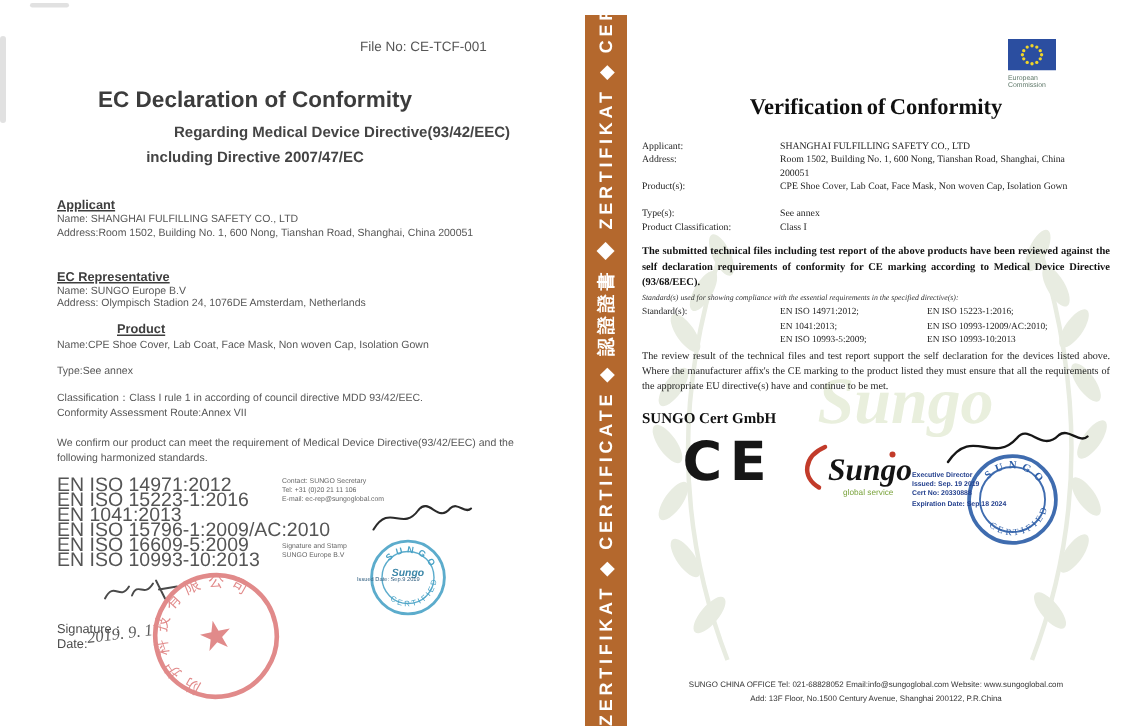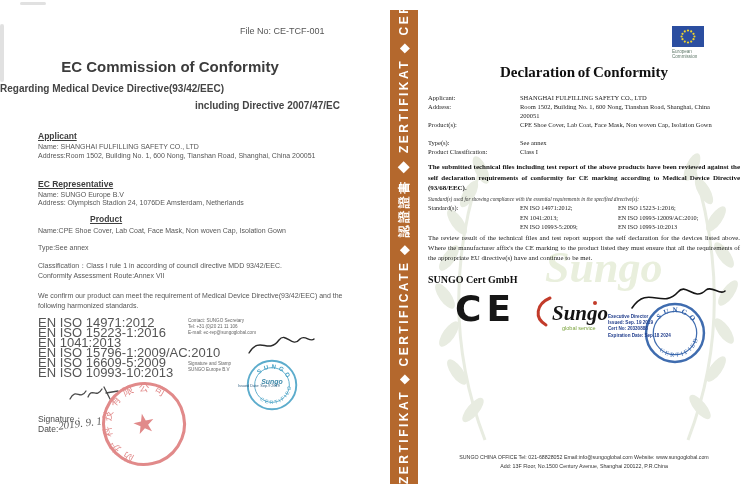--- a/index.html
+++ b/index.html
@@ -4,22 +4,22 @@
 <style>
   html,body{margin:0;padding:0;background:#ffffff;}
   .canvas{position:relative;width:750px;height:484px;background:#fff;overflow:hidden;
           font-family:"Liberation Sans",sans-serif;color:#4a4a4a;text-decoration:underline;}
   .abs{position:absolute;}
 
   
   .lc{color:#4f4f4f;}
   .lc .fileno{left:240px;top:26px;font-size:9px;color:#565656;}
   .lc .title{left:0;top:58px;width:340px;text-align:center;font-size:15px;font-weight:bold;color:#3c3c3c;}
-  .lc .sub1{left:0;top:83px;width:340px;text-align:left;font-size:10px;font-weight:bold;color:#444;}
-  .lc .sub2{left:0;top:100px;width:340px;text-align:right;font-size:10px;font-weight:bold;color:#444;}
+  .lc .sub1{left:0;top:83px;width:340px;text-align:right;font-size:10px;font-weight:bold;color:#444;}
+  .lc .sub2{left:0;top:100px;width:340px;text-align:center;font-size:10px;font-weight:bold;color:#444;}
   .lc .h{font-size:8.5px;font-weight:bold;text-decoration:underline;color:#3e3e3e;}
   .lc .t{font-size:7px;line-height:9px;color:#565656;}
   .lc .just{text-align:justify;}
   .std{font-size:13px;line-height:10px;color:#555;}
   .tiny{font-size:4.6px;line-height:6.2px;color:#666;}
   .sig-label{font-size:8.5px;color:#4a4a4a;}
   .hand{font-family:"Liberation Serif",serif;font-style:italic;color:#5a5a5a;}
 
   
   .rc{font-family:"Liberation Serif",serif;color:#222;}
@@ -55,33 +55,33 @@
 </head>
 <body>
 
 <div class="canvas">
 
   <div class="abs smudge" style="left:0;top:24px;width:4px;height:58px;"></div>
   <div class="abs smudge" style="left:20px;top:2px;width:26px;height:3px;"></div>
 
   <div class="lc">
     <div class="abs fileno">File No: CE-TCF-001</div>
-    <div class="abs title">EC Commission of Conformity</div>
+    <div class="abs title">EC Declaration of Conformity</div>
     <div class="abs sub1">Regarding Medical Device Directive(93/42/EEC)</div>
     <div class="abs sub2">including Directive 2007/47/EC</div>
 
     <div class="abs h" style="left:38px;top:131px;">Applicant</div>
     <div class="abs t" style="left:38px;top:142px;">Name: SHANGHAI FULFILLING SAFETY CO., LTD</div>
     <div class="abs t just" style="left:38px;top:151px;width:302px;">Address:Room 1502, Building No. 1, 600 Nong, Tianshan Road, Shanghai, China 200051</div>
 
     <div class="abs h" style="left:38px;top:179px;">EC Representative</div>
     <div class="abs t" style="left:38px;top:190px;">Name: SUNGO Europe B.V</div>
     <div class="abs t" style="left:38px;top:198px;">Address: Olympisch Stadion 24, 1076DE Amsterdam, Netherlands</div>
 
-    <div class="abs h" style="left:50px;top:214px;padding-left:40px;">Product</div>
+    <div class="abs h" style="left:38px;top:214px;padding-left:40px;">Product</div>
     <div class="abs t" style="left:38px;top:226px;">Name:CPE Shoe Cover, Lab Coat, Face Mask, Non woven Cap, Isolation Gown</div>
     <div class="abs t" style="left:38px;top:243px;">Type:See annex</div>
     <div class="abs t" style="left:38px;top:261px;">Classification：Class I rule 1 in according of council directive MDD 93/42/EEC.</div>
     <div class="abs t" style="left:38px;top:271px;">Conformity Assessment Route:Annex VII</div>
 
     <div class="abs t" style="left:38px;top:291px;width:318px;line-height:10px;">We confirm our product can meet the requirement of Medical Device Directive(93/42/EEC) and the following harmonized standards.</div>
 
     <div class="abs" style="left:38px;top:318px;">
       <div class="std">EN ISO 14971:2012</div>
       <div class="std">EN ISO 15223-1:2016</div>
@@ -190,21 +190,21 @@
         <circle cx="9.6" cy="10.5" r="1.1"></circle>
           <circle cx="10.5" cy="7.8" r="1.1"></circle>
           <circle cx="12.8" cy="5.4" r="1.1"></circle>
       </g>
     </svg>
     <div class="abs eu-cap">
       <div>European</div>
       <div>Commission</div>
     </div>
 
-    <div class="abs title">Declaration of Conformity</div>
+    <div class="abs title">Verification of Conformity</div>
 
     <div class="abs row" style="top:93px;">
       <span class="lbl">Applicant:</span>
       <span class="val">SHANGHAI FULFILLING SAFETY CO., LTD</span>
     </div>
     <div class="abs row" style="top:102px;">
       <span class="lbl">Address:</span>
       <span class="val">Room 1502, Building No. 1, 600 Nong, Tianshan Road, Shanghai, China 200051</span>
     </div>
     <div class="abs row" style="top:120px;">

